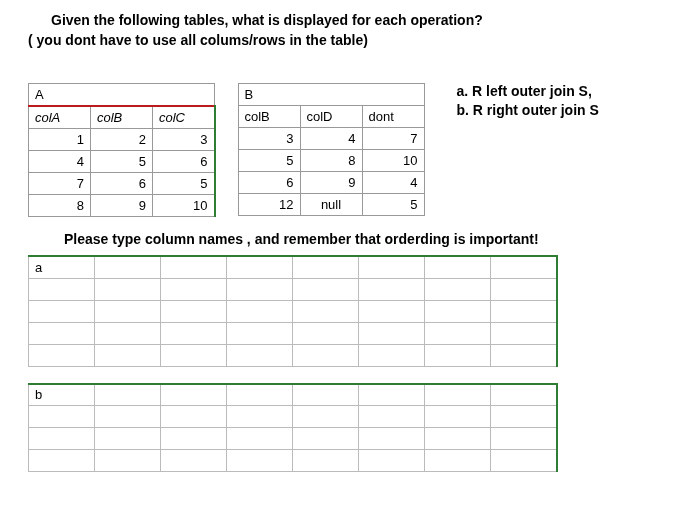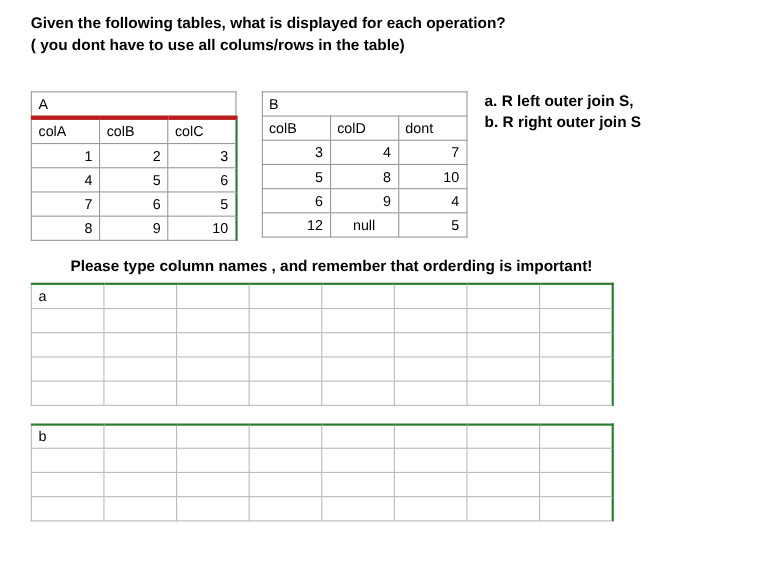--- a/index.html
+++ b/index.html
@@ -1,33 +1,33 @@
 <!DOCTYPE html>
 <html><head>
   <meta charset="utf-8">
   <style>
     * { box-sizing: border-box; margin: 0; padding: 0; }
     body { font-family: Arial, sans-serif; font-size: 13px; background: #fff; padding: 12px 28px; width: 699px; }
-    .title { font-weight: bold; font-size: 14px; margin-bottom: 4px; }
+    .title { font-weight: bold; font-size: 14px; margin-bottom: 4px; margin-left: 23px; }
     .subtitle { font-weight: bold; font-size: 14px; margin-bottom: 35px; }
     .row { display: flex; align-items: flex-start; gap: 16px; }
     .table { border-collapse: collapse; }
     .table td, .table th { border: 1px solid #999; padding: 3px 6px; height: 22px; font-weight: normal; text-align: left; min-width: 62px; }
     .table .num { text-align: right; }
     .table .lbl { text-align: center; font-weight: normal; }
     .table-a { }
     .table-b { margin-left: 6px; }
-    .legend { font-size: 14px; font-weight: bold; }
+    .legend { font-size: 14px; font-weight: bold; margin-left: 16px; }
     .legend div { margin-bottom: 3px; }
     .instruction { font-weight: bold; font-size: 14px; margin-top: 14px; margin-bottom: 8px; padding-left: 36px; }
     .answer-table { border-collapse: collapse; margin-bottom: 16px; }
     .answer-table td { border: 1px solid #bbb; width: 66px; height: 22px; padding: 2px 6px; }
     .answer-table td.first { text-align: left; }
     .table-name { border: 1px solid #999; padding: 3px 6px; height: 22px; }
-    .header-row th { border-top: 4px solid #b91c1c; }
+    .header-row th { border-top: 2px solid #b91c1c; font-style: italic; }
     .table-a .last-col { border-right: 2px solid #2e7d32; }
     .answer-table .last-col { border-right: 2px solid #2e7d32; }
     .answer-table .top-row td { border-top: 2px solid #2e7d32; }
   </style>
 </head>
 <body>
 
 <div class="title">Given the following tables, what is displayed for each operation?</div>
 <div class="subtitle">( you dont have to use all colums/rows in the table)</div>
 

